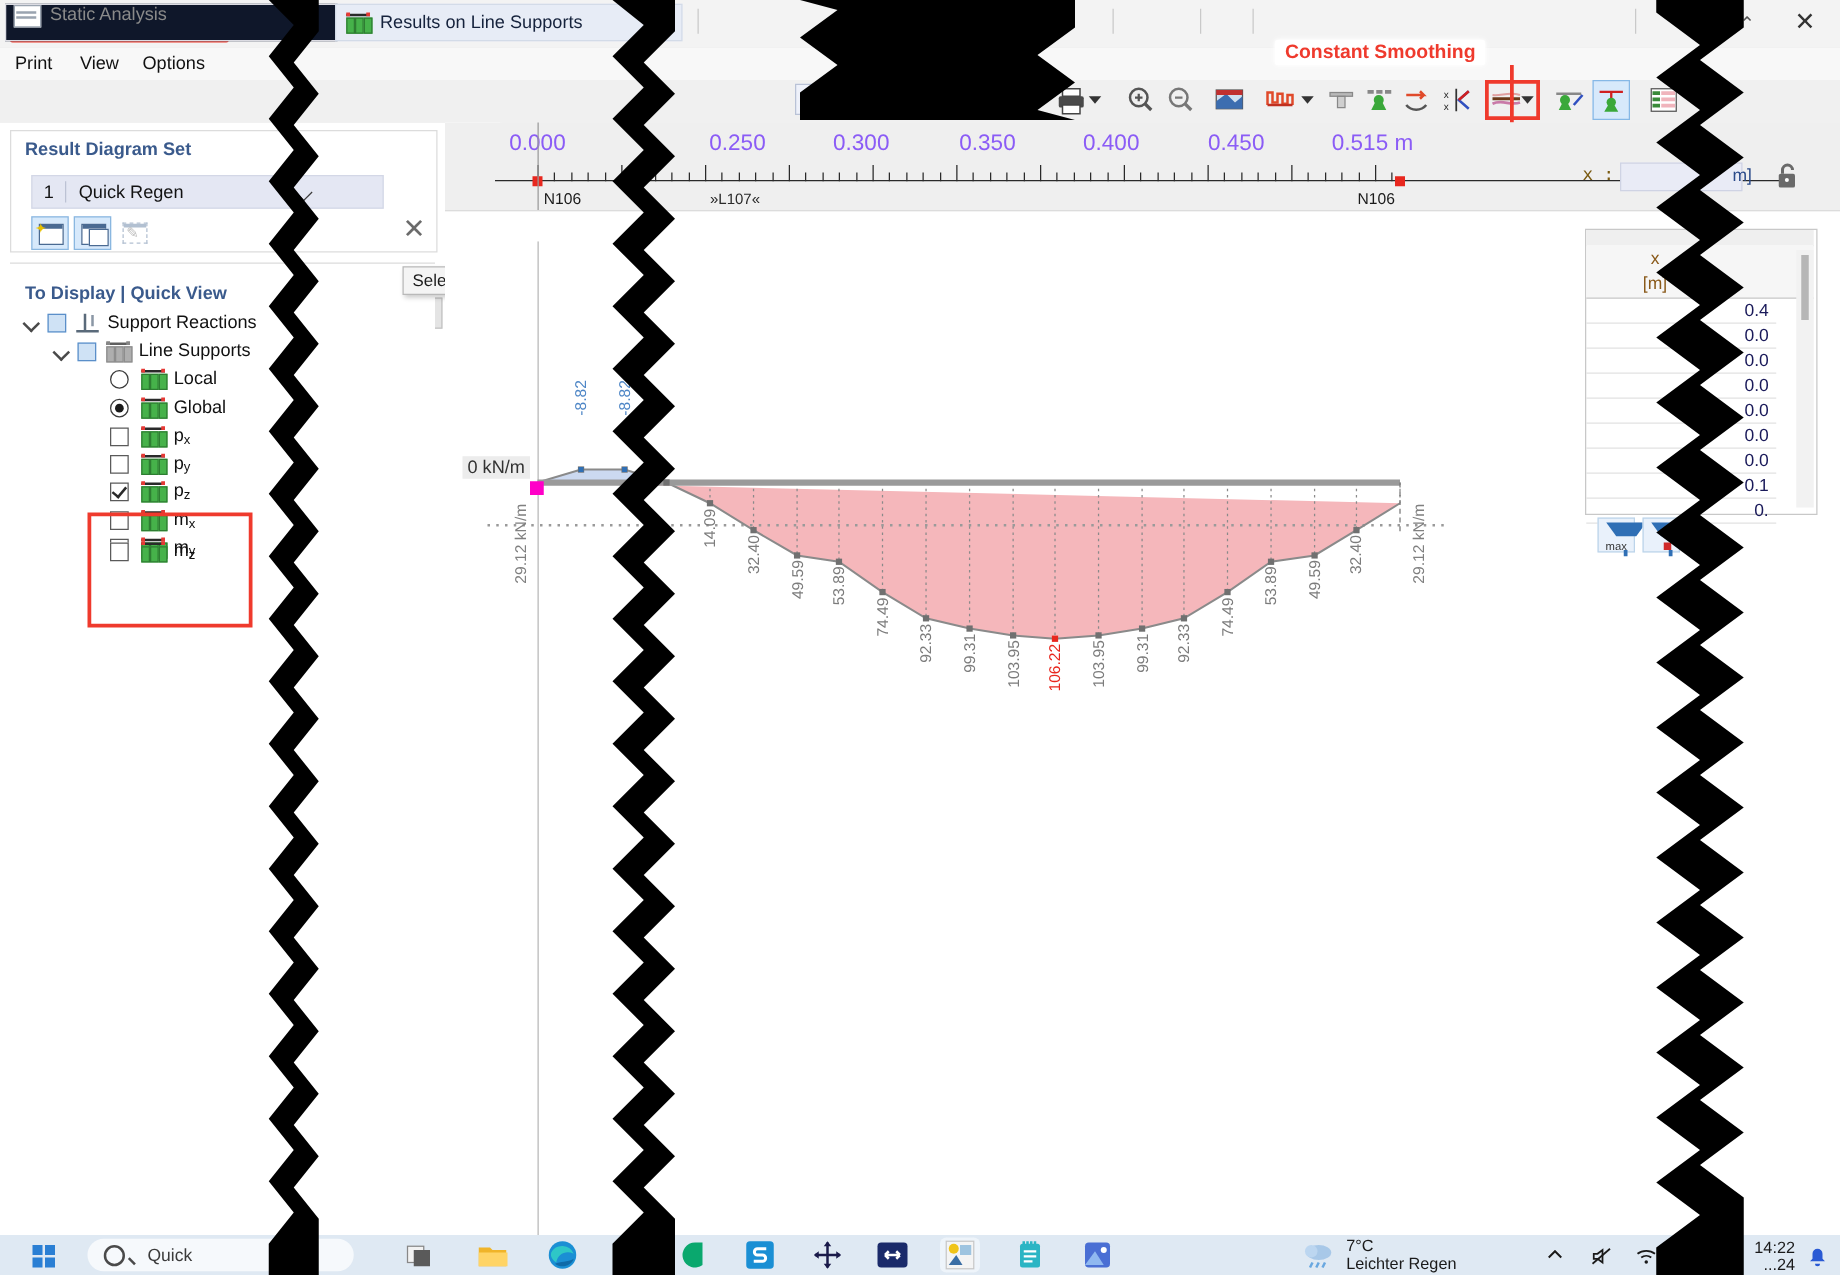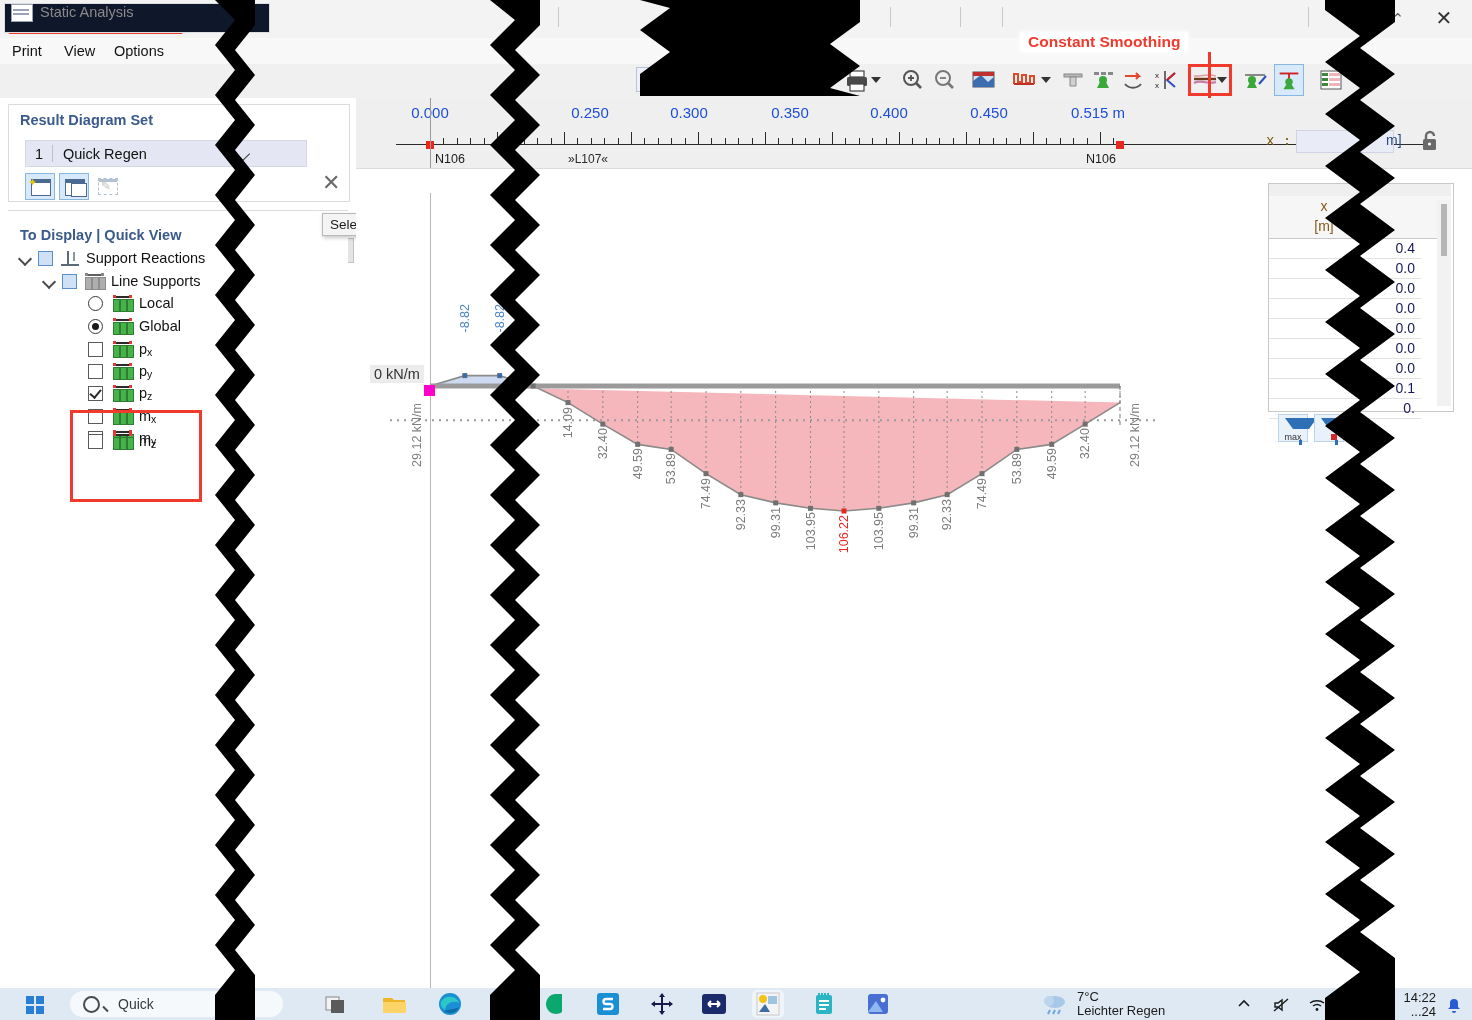--- a/index.html
+++ b/index.html
@@ -90,21 +90,21 @@
   .sub{font-size:10.5px;vertical-align:-2px;}
   .redbox-list{position:absolute;left:70px;top:312px;width:132px;height:92px;border:3px solid #ef3a2d;box-sizing:border-box;}
 
   .tooltip{position:absolute;background:#f4f4f4;border:1px solid #b9b9b9;font-size:13.5px;color:#1a1a1a;padding:3px 7px;box-shadow:1px 2px 4px rgba(0,0,0,.22);white-space:nowrap;}
 
   
   .chartwrap{position:absolute;left:356px;top:98px;width:1116px;height:890px;background:#fff;}
   .ruler{position:absolute;left:0;top:0;width:1116px;height:70px;background:#efefef;border-bottom:1px solid #dcdcdc;}
   .rtick{position:absolute;bottom:23px;width:1px;background:#2a2a2a;}
   .rline{position:absolute;left:40px;bottom:23px;height:1.5px;background:#2a2a2a;}
-  .rlab{position:absolute;top:6px;font-size:15px;color:#1d4ed8;transform:translateX(-50%);white-space:nowrap;}
+  .rlab{position:absolute;top:6px;font-size:18px;color:#8b5cf6;transform:translateX(-50%);white-space:nowrap;}
   .nodelab{position:absolute;bottom:2px;font-size:12.5px;color:#1a1a1a;transform:translateX(-50%);}
   .rednode{position:absolute;bottom:19px;width:8px;height:8px;background:#e8271e;transform:translateX(-50%);}
   .linelab{position:absolute;bottom:2px;font-size:12px;color:#2a2a2a;transform:translateX(-50%);}
   .vline{position:absolute;top:0;width:1px;background:#9a9a9a;}
 
   .rowhdr{position:absolute;left:0;top:70px;width:1116px;height:25px;background:#e4e4e4;border-bottom:1px solid #cfcfcf;}
   .rowhdr .t{position:absolute;left:16px;top:4px;font-size:14px;color:#111;}
 
   .plot{position:absolute;left:0;top:95px;width:1116px;height:795px;background:#fff;overflow:hidden;}
   .zerolab{position:absolute;left:14px;top:172px;font-size:14.5px;color:#333;background:#ececec;padding:1px 4px;}
@@ -171,20 +171,31 @@
     <div class="mi" style="left:108px">Options</div>
   </div>
 
   <div class="toolbar"></div>
 
   <div class="tb-left">
     <span class="sa-ico"></span>
     <span>Static Analysis</span>
   </div>
 
+  <div class="tb-mid">
+    <span class="lsup-ico">
+      <i class="top"></i>
+        <i class="g a"></i>
+        <i class="g b"></i>
+        <i class="g c"></i>
+        <i class="r a"></i>
+        <i class="r b"></i>
+    </span>
+    <span>Results on Line Supports</span>
+  </div>
 
   <div class="sep" style="left:558px"></div>
   <div class="lbl-lineno">Line No.</div>
   <div class="combo">
     <span class="val">107</span>
     <span class="chev"></span>
   </div>
   <div class="spinbtn" style="left:756px">
     <span class="tri" style="border-right:6px solid #3a3a3a;left:6px"></span>
   </div>

